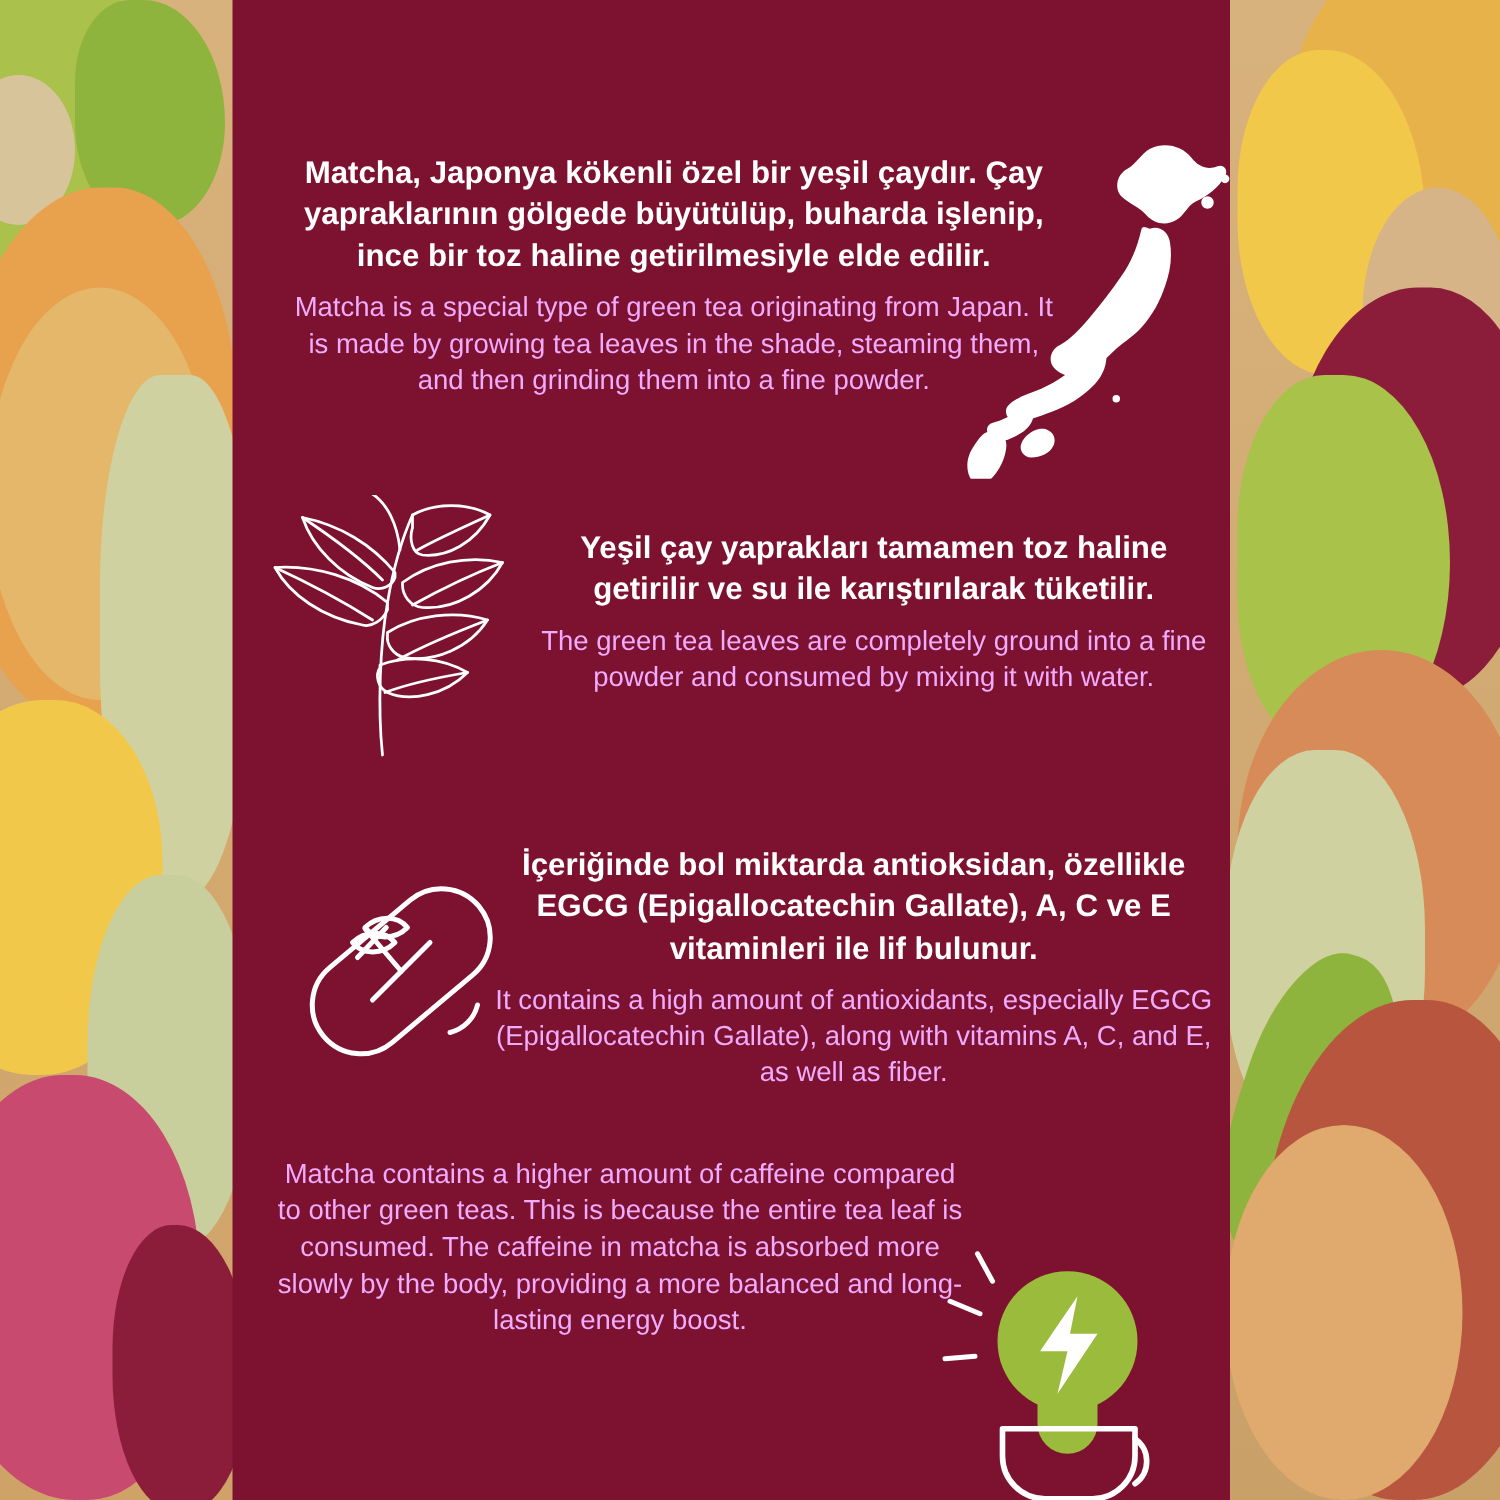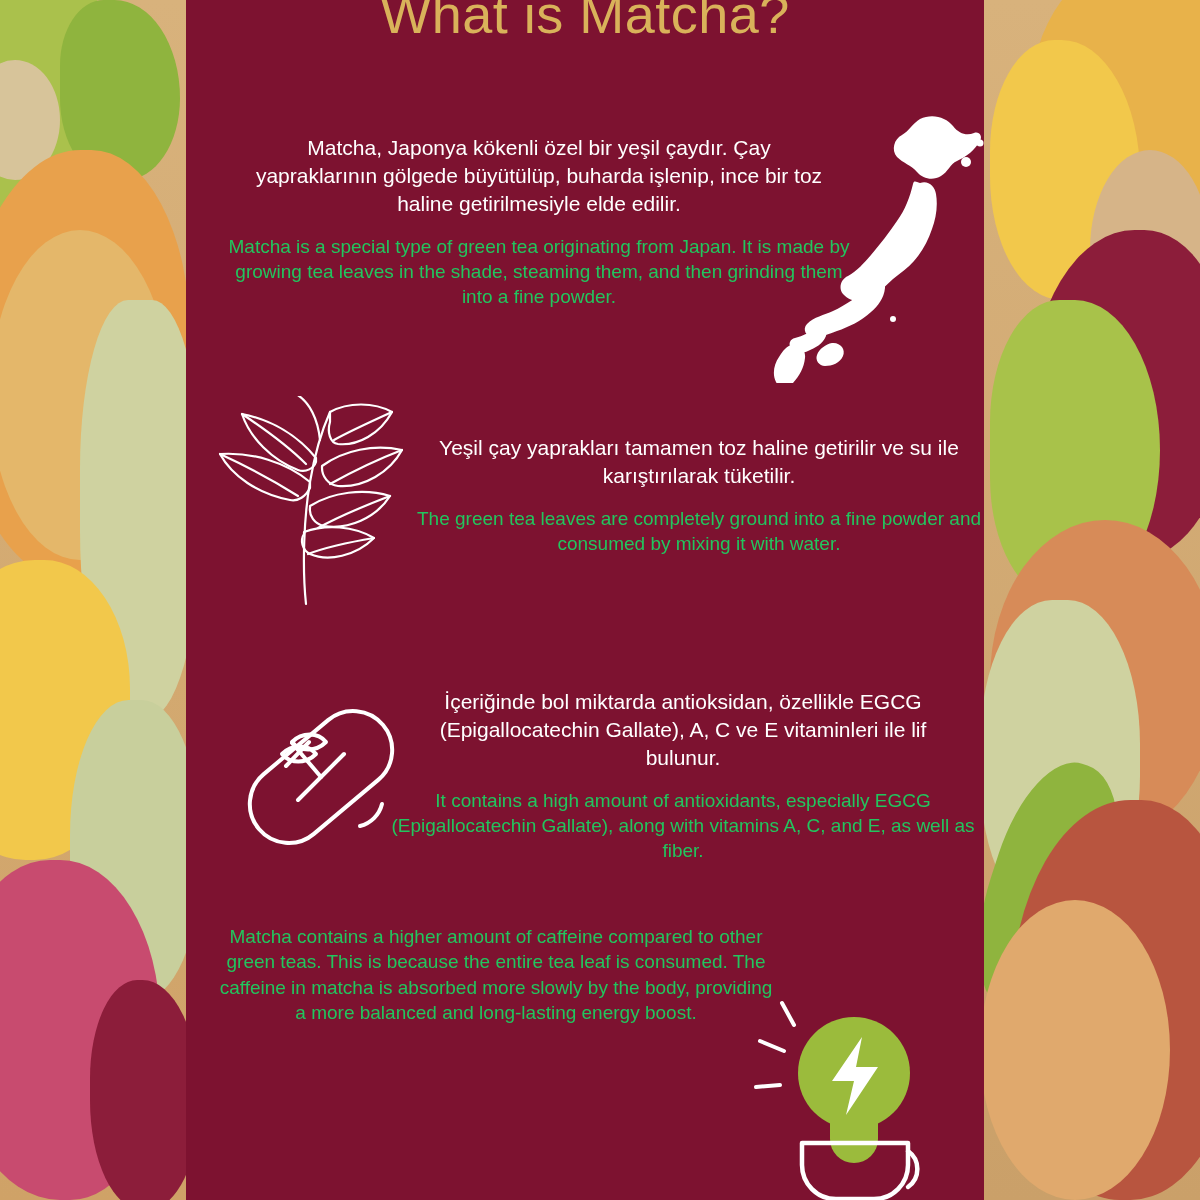--- a/index.html
+++ b/index.html
@@ -94,29 +94,29 @@
     height: 66px;
     overflow: hidden;
     position: relative;
   }
   .title-clip .title { position:absolute; top:-16px; left:0; right:0; }
 
   .block { position: relative; }
 
   .tr {
     color: #ffffff;
-    font-size: 21px;
+    font-size: 25px;
     line-height: 1.33;
     text-align: center;
-    margin: 16px;
-    font-weight: 400;
+    margin: 4px;
+    font-weight: 700;
   }
   .en {
-    color: #22c55e;
-    font-size: 19px;
+    color: #f0abfc;
+    font-size: 22px;
     line-height: 1.33;
     text-align: center;
     margin: 9px 0 0 0;
     font-weight: 400;
   }
 
   
   .b1 { position:absolute; top:118px; left:0; width:798px; height:260px; }
   .b1 .txt { position:absolute; left:42px; top:0; width:622px; }
   .b1 .map { position:absolute; right:-36px; top:-5px; width:250px; height:270px; }
@@ -165,23 +165,20 @@
       <div class="blob r5"></div>
       <div class="blob r6"></div>
       <div class="blob r10"></div>
       <div class="blob r7"></div>
       <div class="blob r8"></div>
     </div>
   </div>
 
   <div class="card">
 
-    <div class="title-clip">
-      <h1 class="title">What is Matcha?</h1>
-    </div>
 
     <div class="block b1">
       <div class="txt">
         <p class="tr">Matcha, Japonya kökenli özel bir yeşil çaydır. Çay yapraklarının gölgede büyütülüp, buharda işlenip, ince bir toz haline getirilmesiyle elde edilir.</p>
         <p class="en">Matcha is a special type of green tea originating from Japan. It is made by growing tea leaves in the shade, steaming them, and then grinding them into a fine powder.</p>
       </div>
       <div class="map">
         <svg viewBox="0 0 250 270" width="250" height="270" aria-hidden="true">
           <g fill="#ffffff">
 

